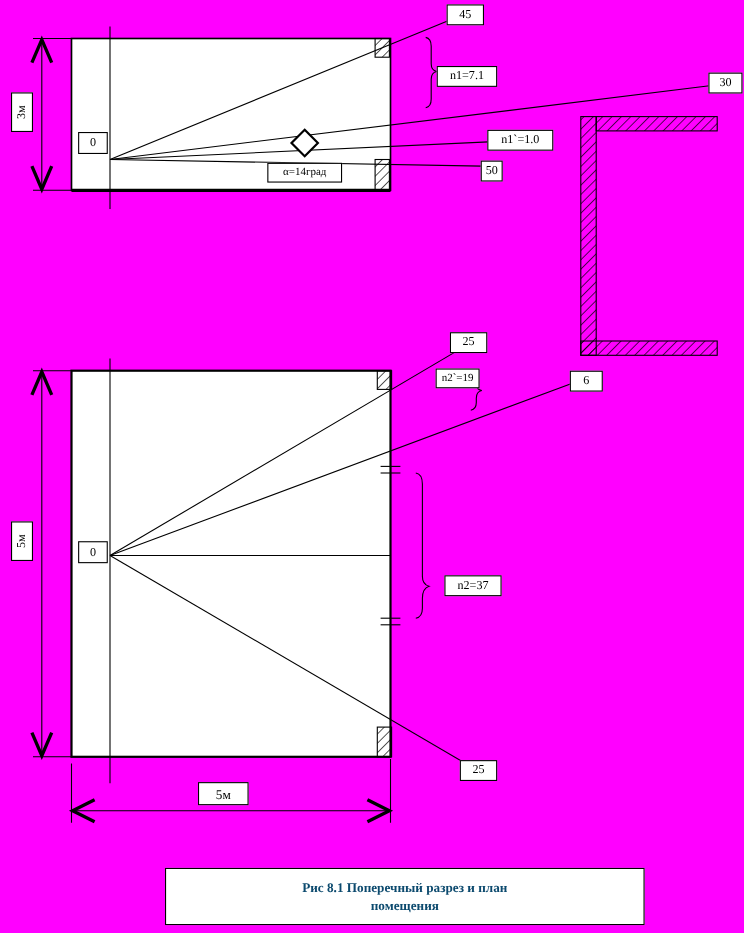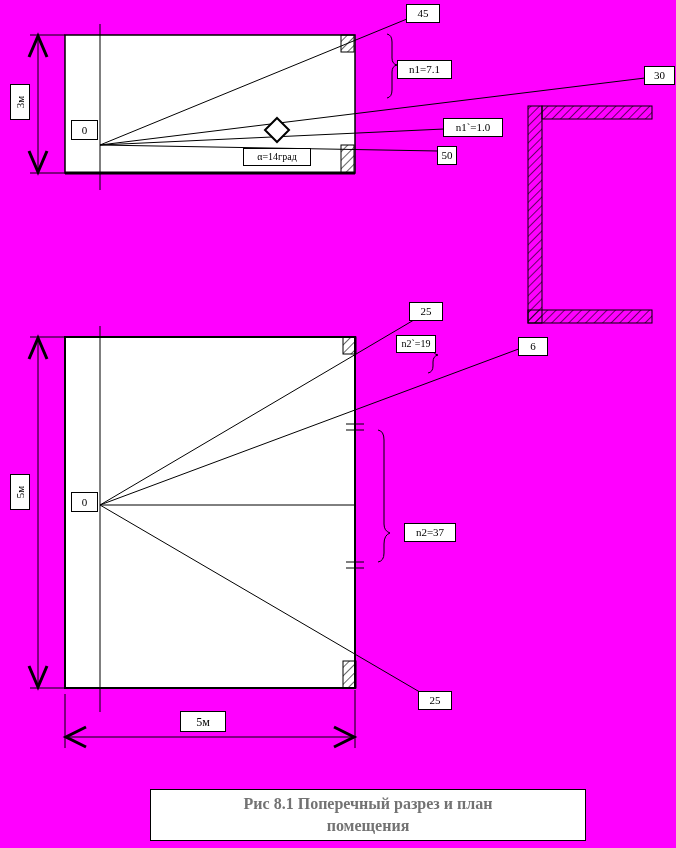--- a/index.html
+++ b/index.html
@@ -9,23 +9,23 @@
   .stage > svg { position:absolute; left:0; top:0; }
   .lbl {
     position:absolute; background:#FFFFFF; border:1px solid #000;
     color:#000; font-size:11px; line-height:1;
     display:flex; align-items:center; justify-content:center;
     white-space:nowrap; z-index:2;
   }
   .lbl-rot { transform:rotate(-90deg); }
   .caption {
     position:absolute; left:150px; top:789px; width:436px; height:52px;
-    background:#FFFFFF; border:1px solid #000; color:#737373;
+    background:#FFFFFF; border:1px solid #000; color:#0c4a6e;
     display:flex; flex-direction:column; align-items:center; justify-content:center;
-    font-weight:bold; font-size:16px; line-height:1.35; text-align:center; z-index:2;
+    font-weight:bold; font-size:12px; line-height:1.35; text-align:center; z-index:2;
   }
 </style>
 </head>
 <body>
 
 <div class="stage">
 
   <svg width="676" height="848" viewBox="0 0 676 848">
     <defs>
       <pattern id="hatch" patternUnits="userSpaceOnUse" width="6" height="6" patternTransform="rotate(45)">

